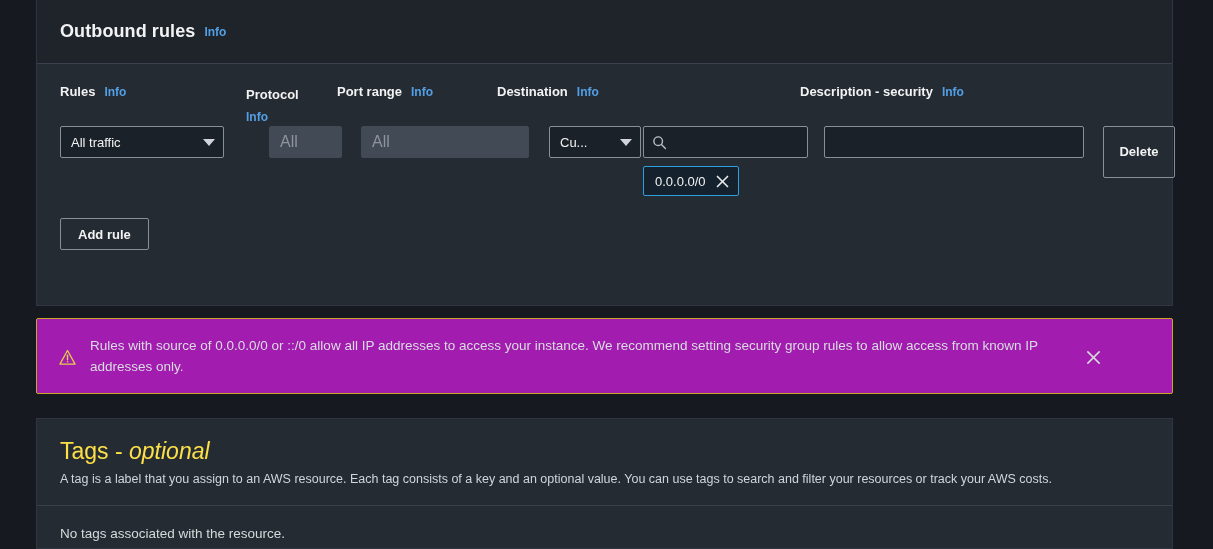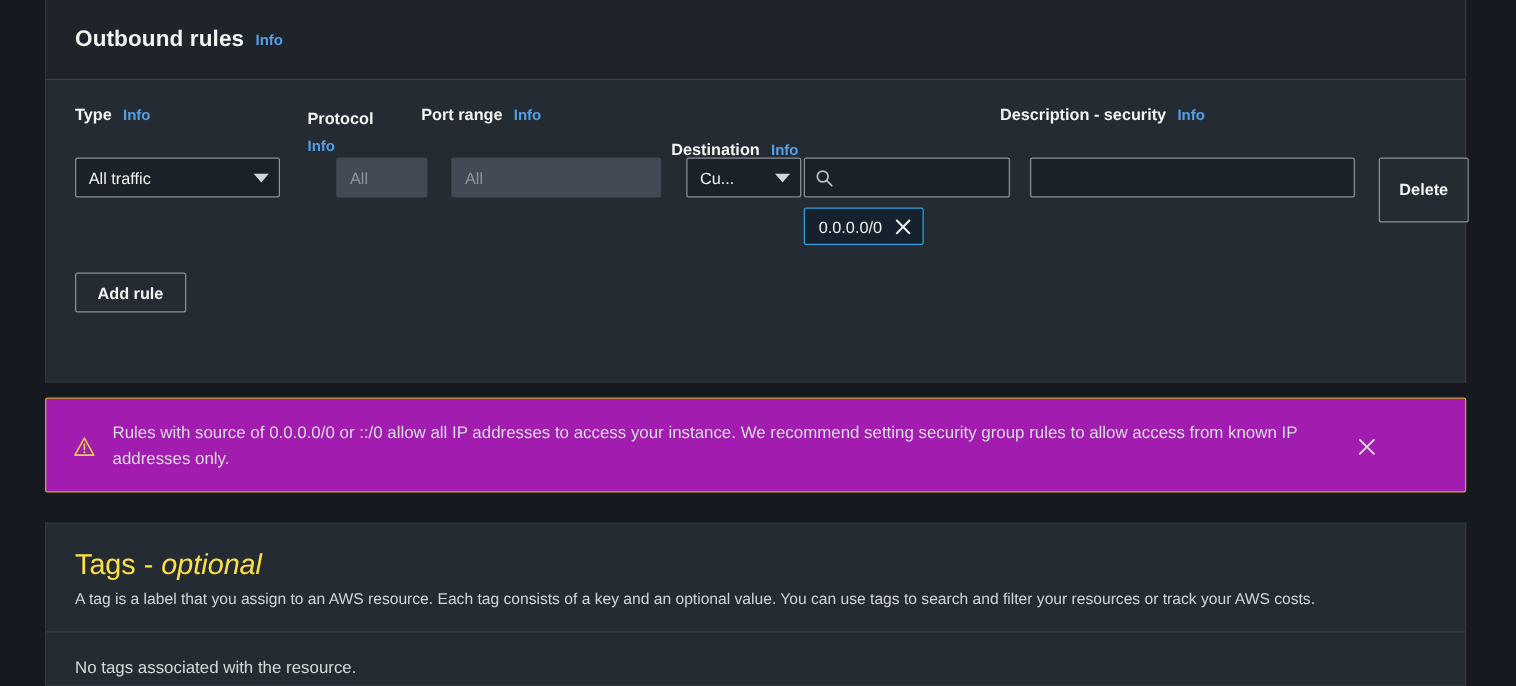--- a/index.html
+++ b/index.html
@@ -49,21 +49,21 @@
     position: absolute;
     font-size: 13px; font-weight: bold; color: #f2f3f3;
     white-space: nowrap;
   }
   .col-head .info-link { font-size: 12px; }
   .col-head.wrapped { width: 60px; white-space: normal; line-height: 22px; }
 
   .ch-type  { left: 0px;   top: 20px; }
   .ch-proto { left: 186px; top: 20px; }
   .ch-port  { left: 277px; top: 20px; }
-  .ch-dest  { left: 477px; top: 20px; margin-top: 28px; }
+  .ch-dest  { left: 437px; top: 20px; }
   .ch-desc  { left: 740px; top: 20px; }
 
   
   .rule-row { position: relative; height: 78px; }
 
   .field { position: absolute; top: 0; }
 
   .select-box {
     background: #1b2128;
     border: 1px solid #889096;
@@ -87,21 +87,21 @@
   .f-type { left: 0px;   width: 164px; }
   .f-dest { left: 489px; width: 92px; }
 
   .input-disabled {
     background: #414a55;
     border: 1px solid #414a55;
     border-radius: 2px;
     height: 32px;
     display: flex; align-items: center;
     padding: 0 10px;
-    color: #8d949c; font-size: 13px;
+    color: #8d949c; font-size: 16px;
   }
   .f-proto { left: 209px; width: 73px; }
   .f-port  { left: 301px; width: 168px; }
 
   .search-wrap { left: 583px; width: 165px; }
   .search-box {
     background: #1b2128;
     border: 1px solid #889096;
     border-radius: 2px;
     height: 32px;
@@ -201,21 +201,21 @@
 
     <div class="card-header">
       <span class="card-title">Outbound rules</span>
       <span class="info-link">Info</span>
     </div>
 
     <div class="card-body">
 
       <div class="col-headers">
         <div class="col-head ch-type">
-          <span>Type</span><span class="info-link">Info</span>
+          <span>Rules</span><span class="info-link">Info</span>
         </div>
         <div class="col-head ch-proto wrapped">
           <span>Protocol</span>
           <div><span class="info-link" style="margin-left:0">Info</span></div>
         </div>
         <div class="col-head ch-port">
           <span>Port range</span><span class="info-link">Info</span>
         </div>
         <div class="col-head ch-dest">
           <span>Destination</span><span class="info-link">Info</span>

